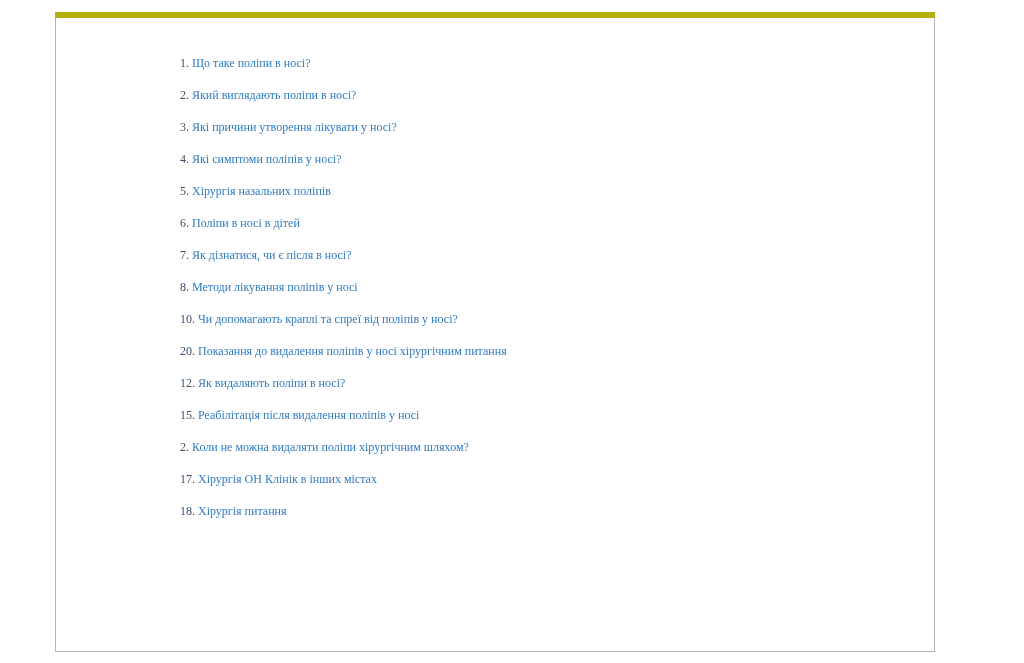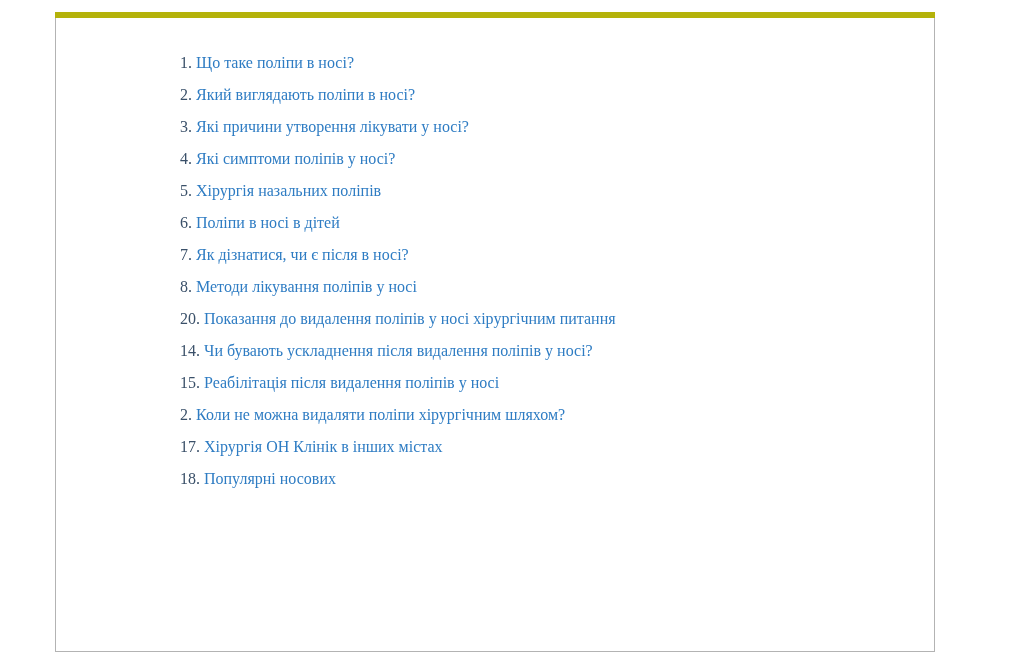--- a/index.html
+++ b/index.html
@@ -41,21 +41,21 @@
     border-top: none;
     background: #ffffff;
     box-sizing: border-box;
   }
   .toc-list {
     margin: 0;
     padding: 29px 30px 0 124px;
     list-style: none;
   }
   .toc-item {
-    font-size: 16px;
+    font-size: 12px;
     line-height: 32px;
     white-space: nowrap;
   }
   .toc-num {
     color: #3a5069;
   }
   .toc-link {
     color: #2e7cc3;
     text-decoration: none;
     cursor: pointer;
@@ -102,47 +102,51 @@
     <span class="toc-num">7.</span>
     <a class="toc-link" href="#">Як дізнатися, чи є після в носі?</a>
   </li>
 
   <li class="toc-item">
     <span class="toc-num">8.</span>
     <a class="toc-link" href="#">Методи лікування поліпів у носі</a>
   </li>
 
 
+  <li class="toc-item">
+    <span class="toc-num">10.</span>
+    <a class="toc-link" href="#">Чи допомагають краплі та спреї від поліпів у носі?</a>
+  </li>
 
   <li class="toc-item">
     <span class="toc-num">20.</span>
     <a class="toc-link" href="#">Показання до видалення поліпів у носі хірургічним питання</a>
   </li>
 
+  <li class="toc-item">
+    <span class="toc-num">12.</span>
+    <a class="toc-link" href="#">Як видаляють поліпи в носі?</a>
+  </li>
 
 
-  <li class="toc-item">
-    <span class="toc-num">14.</span>
-    <a class="toc-link" href="#">Чи бувають ускладнення після видалення поліпів у носі?</a>
-  </li>
 
   <li class="toc-item">
     <span class="toc-num">15.</span>
     <a class="toc-link" href="#">Реабілітація після видалення поліпів у носі</a>
   </li>
 
   <li class="toc-item">
     <span class="toc-num">2.</span>
     <a class="toc-link" href="#">Коли не можна видаляти поліпи хірургічним шляхом?</a>
   </li>
 
   <li class="toc-item">
     <span class="toc-num">17.</span>
     <a class="toc-link" href="#">Хірургія ОН Клінік в інших містах</a>
   </li>
 
   <li class="toc-item">
     <span class="toc-num">18.</span>
-    <a class="toc-link" href="#">Популярні носових</a>
+    <a class="toc-link" href="#">Хірургія питання</a>
   </li>
 </ol>
   </div>
 </div>
 
 </body></html>

